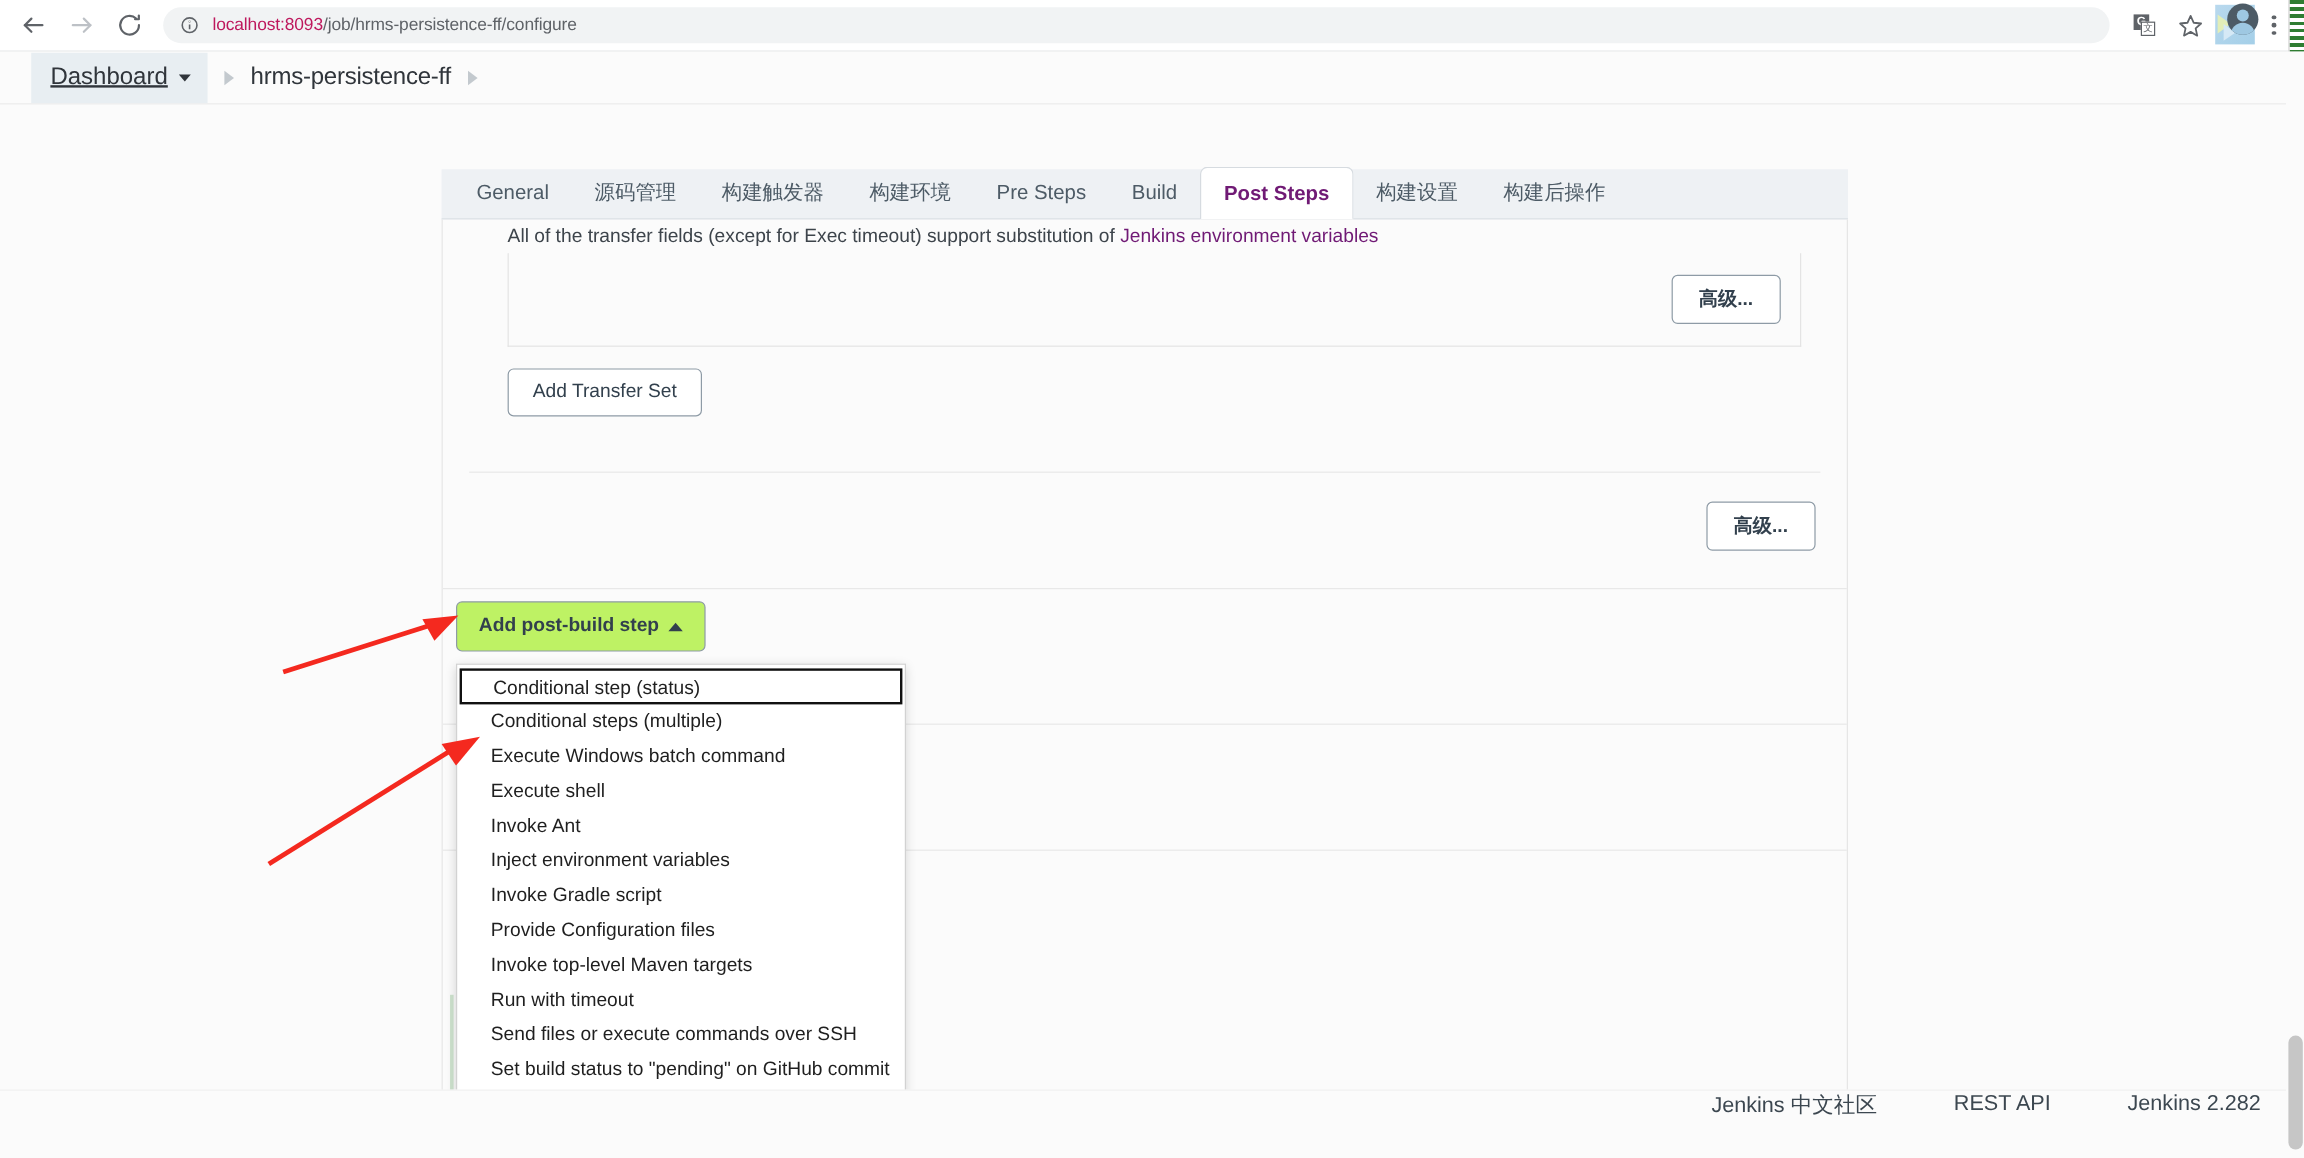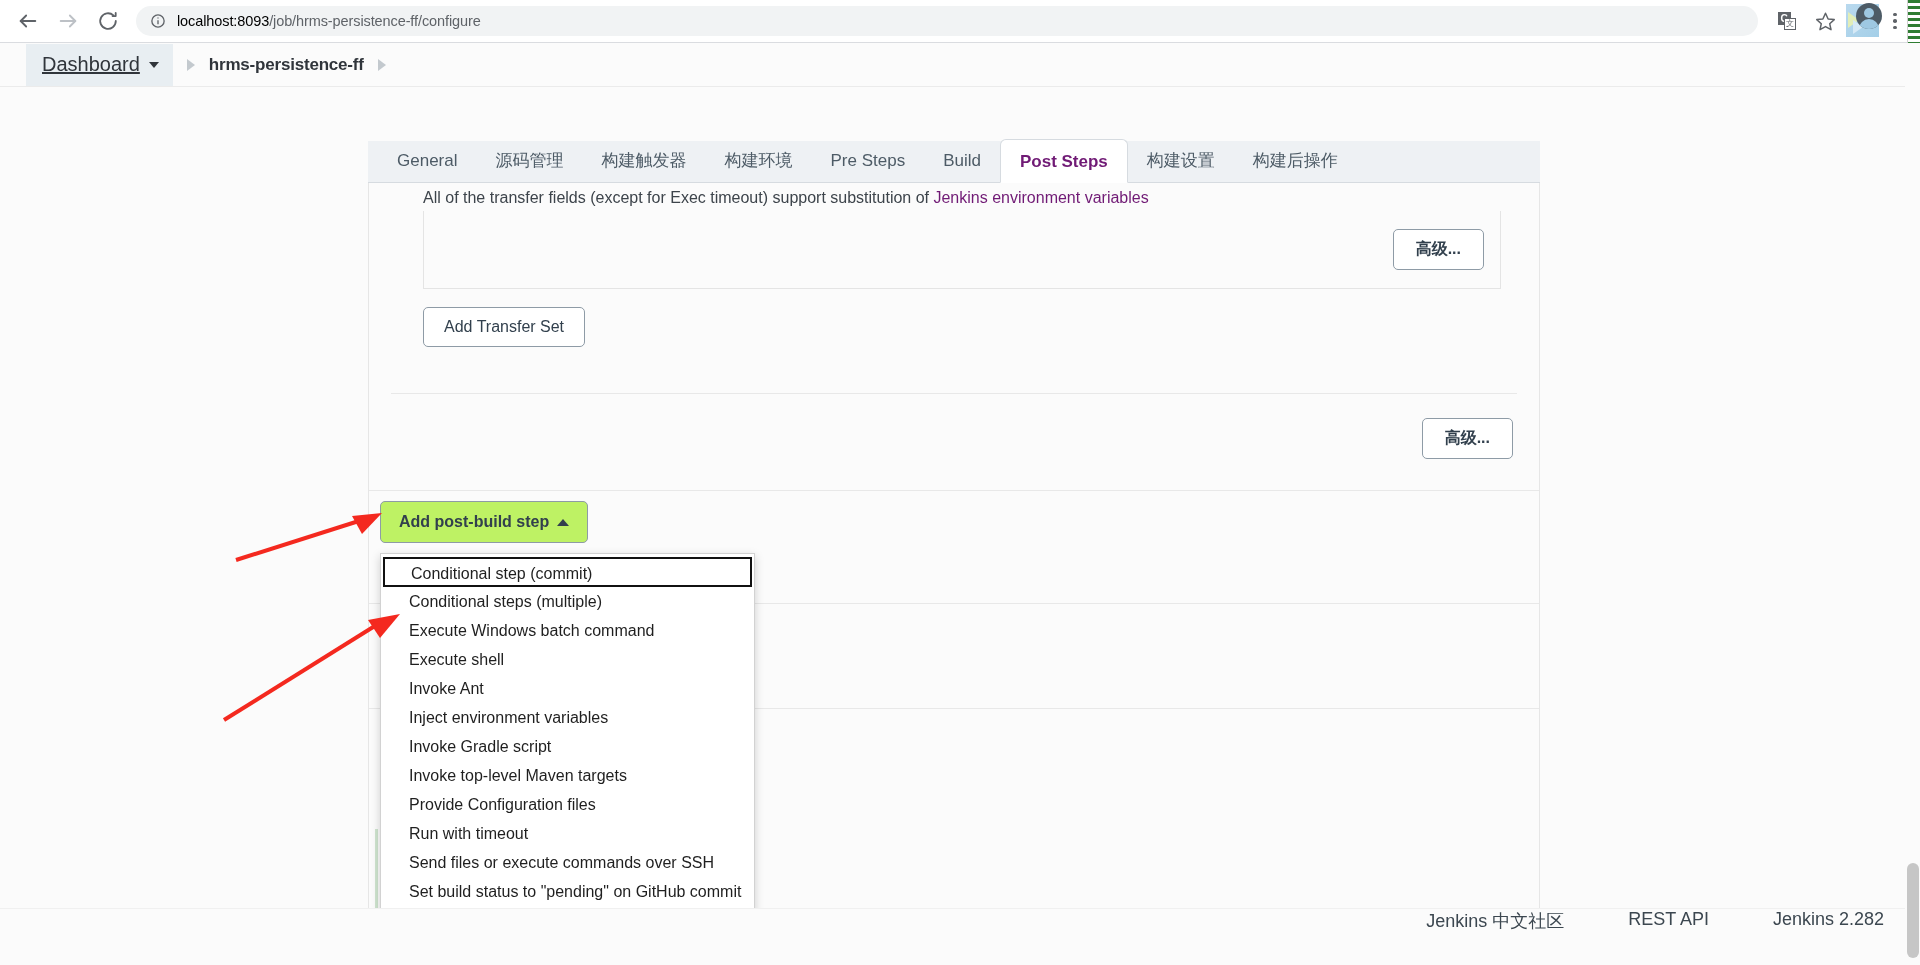--- a/index.html
+++ b/index.html
@@ -49,21 +49,21 @@
     color: #5f6368;
   }
   .omnibox .url {
     font-size: 14.5px;
     color: #202124;
     white-space: nowrap;
     overflow: hidden;
     text-overflow: ellipsis;
     letter-spacing: -0.1px;
   }
-  .omnibox .url .host { color: #000000; }
+  .omnibox .url .host { color: #be185d; }
   .omnibox .url .path { color: #5f6368; }
 
   .bar-icons {
     display: flex;
     align-items: center;
     flex: 0 0 auto;
     padding-right: 4px;
   }
   .bar-icon {
     width: 30px; height: 30px;
@@ -213,22 +213,22 @@
     border-top: 6.5px solid #30353b;
   }
   .crumb-arrow {
     margin: 0 14px;
     width: 0; height: 0;
     border-top: 6px solid transparent;
     border-bottom: 6px solid transparent;
     border-left: 8px solid #c3c9ce;
   }
   .crumb-job {
-    font-size: 17px;
-    font-weight: bold;
+    font-size: 20px;
+    font-weight: normal;
     color: #30353b;
     letter-spacing: -0.2px;
   }
 
   
   .config-card {
     position: absolute;
     left: 368px;
     top: 98px;
     width: 1172px;
@@ -536,29 +536,29 @@
 
     </div>
   </div>
 
   <div class="dropdown-wrap">
     <div class="dd-trigger">
       <span>Add post-build step</span>
       <span class="dd-caret"></span>
     </div>
     <div class="dd-menu">
-      <div class="dd-item selected">Conditional step (commit)</div>
+      <div class="dd-item selected">Conditional step (status)</div>
       <div class="dd-item">Conditional steps (multiple)</div>
       <div class="dd-item">Execute Windows batch command</div>
       <div class="dd-item">Execute shell</div>
       <div class="dd-item">Invoke Ant</div>
       <div class="dd-item">Inject environment variables</div>
       <div class="dd-item">Invoke Gradle script</div>
+      <div class="dd-item">Provide Configuration files</div>
       <div class="dd-item">Invoke top-level Maven targets</div>
-      <div class="dd-item">Provide Configuration files</div>
       <div class="dd-item">Run with timeout</div>
       <div class="dd-item">Send files or execute commands over SSH</div>
       <div class="dd-item">Set build status to "pending" on GitHub commit</div>
       <div class="dd-item">Set the build result</div>
       <div class="dd-item">Trigger/call builds on other projects</div>
     </div>
   </div>
 
   <svg class="annot" style="left:230px; top:465px;" width="160" height="60" viewBox="0 0 160 60">
     <line x1="6" y1="52" x2="132" y2="12" stroke="#f4291f" stroke-width="4"></line>

